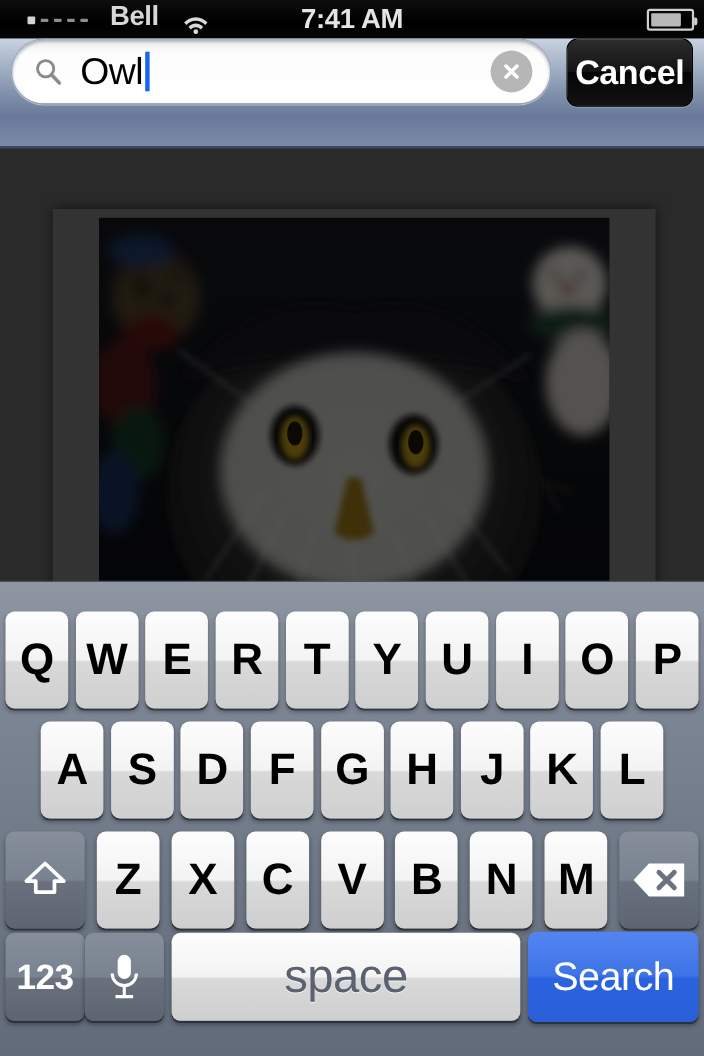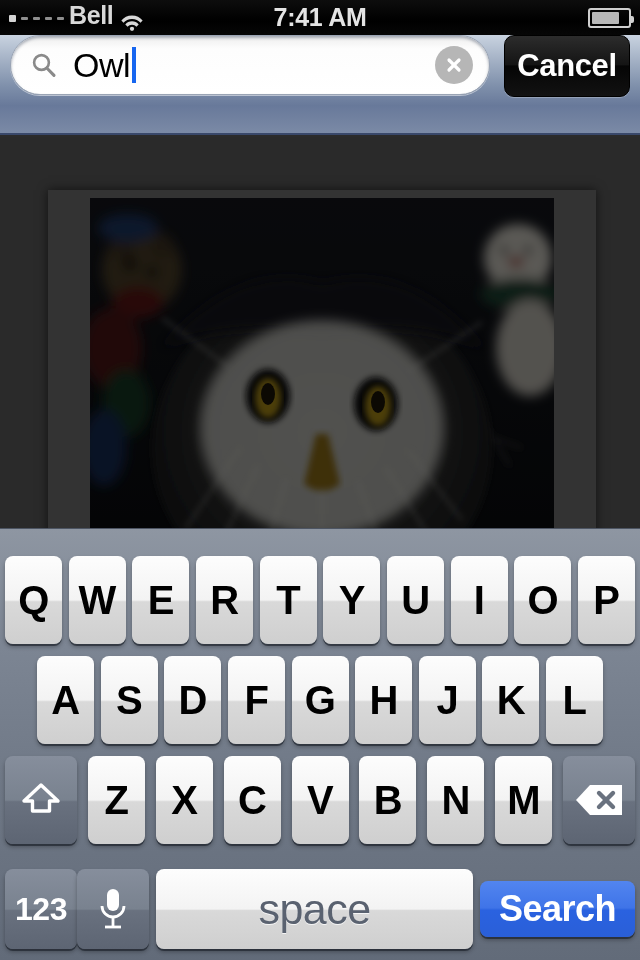--- a/index.html
+++ b/index.html
@@ -17,22 +17,22 @@
   }
 
   
   #status-bar {
     position: absolute; top: 0; left: 0;
     width: 640px; height: 35px;
     background: linear-gradient(to bottom, #0d0d0d 0%, #000 60%, #060606 100%);
     display: flex; align-items: center;
   }
   #status-left {
-    display: flex; align-items: flex-end; gap: 5px;
-    padding-left: 9px; height: 35px;
+    display: flex; align-items: flex-end; gap: 20px;
+    padding-left: 25px; height: 35px;
   }
   .sig-dots { display: flex; align-items: center; gap: 5px; height: 26px; padding-bottom: 7px;}
   .sig-dot {
     width: 7px; height: 7px; background: #d4d4d4;
     border-radius: 1px;
   }
   .sig-dot.empty { height: 3px; background: #8e8e8e; }
   .carrier {
     color: #d8d8d8; font-size: 25px; font-weight: bold;
     letter-spacing: -0.4px; line-height: 35px;
@@ -101,21 +101,21 @@
     margin-left: 2px; flex: 0 0 auto;
   }
   #clear-btn {
     position: relative; flex: 0 0 auto;
     width: 38px; height: 38px; border-radius: 19px;
     background: #b6b6b6;
     display: flex; align-items: center; justify-content: center;
   }
   #cancel-btn {
     flex: 0 0 auto; margin-left: 14px;
-    width: 126px; height: 62px;
+    width: 115px; height: 62px;
     background: linear-gradient(to bottom, #2c2c2c 0%, #141414 48%, #050505 50%, #121212 100%);
     border: 1px solid #000;
     border-radius: 10px;
     color: #fff; font-size: 31px; font-weight: bold;
     display: flex; align-items: center; justify-content: center;
     letter-spacing: -0.4px;
     box-shadow: 0 1px 0 rgba(255,255,255,0.25);
   }
 
   
@@ -145,21 +145,21 @@
     background: linear-gradient(to bottom, #8e96a2 0%, #7d8694 25%, #6f7886 60%, #626b79 100%);
     border-top: 1px solid #4d5563;
   }
   .krow {
     position: absolute; left: 0; width: 640px;
     display: flex;
   }
   #row1 { top: 27px; height: 88px; padding: 0 5px; justify-content: space-between; }
   #row2 { top: 127px; height: 88px; padding: 0 37px; justify-content: space-between; }
   #row3 { top: 227px; height: 88px; padding: 0 5px; justify-content: space-between; align-items: center;}
-  #row4 { top: 340px; height: 80px; padding: 0 5px; justify-content: space-between; align-items: center; text-align: right;}
+  #row4 { top: 319px; height: 80px; padding: 0 5px; justify-content: space-between; align-items: center; text-align: right;}
 
   .key {
     position: relative;
     background: linear-gradient(to bottom, #fdfdfd 0%, #f3f3f3 50%, #d9d9d9 52%, #cfcfcf 100%);
     border-radius: 8px;
     box-shadow: 0 2px 0 rgba(20,25,35,0.55), 0 3px 4px rgba(0,0,0,0.30);
     display: flex; align-items: center; justify-content: center;
     color: #000; font-size: 40px; font-weight: bold;
     letter-spacing: -0.5px;
     line-height: 1;
@@ -175,23 +175,23 @@
   #shift-key { width: 72px; height: 88px; }
   #backspace-key { width: 72px; height: 88px; }
   #num-key { width: 72px; height: 80px; font-size: 32px; }
   #mic-key { width: 72px; height: 80px; }
   #space-key {
     flex: 1; margin: 0 7px; height: 80px;
     font-size: 43px; font-weight: normal; color: #5a6270;
     text-shadow: 0 1px 0 rgba(255,255,255,0.75);
   }
   #search-key {
-    width: 155px; height: 56px;
+    width: 155px; height: 82px;
     background: linear-gradient(to bottom, #5285ef 0%, #3f74e8 48%, #2a62e0 52%, #2a5fd8 100%);
-    color: #fff; font-size: 36px; font-weight: bold;
+    color: #fff; font-size: 36px; font-weight: normal;
     border-radius: 8px;
     box-shadow: 0 2px 0 rgba(20,25,35,0.55), 0 3px 4px rgba(0,0,0,0.30);
     display: flex; align-items: center; justify-content: center;
     letter-spacing: -0.5px;
   }
 </style>
 </head>
 <body>
 
 <div id="screen">

